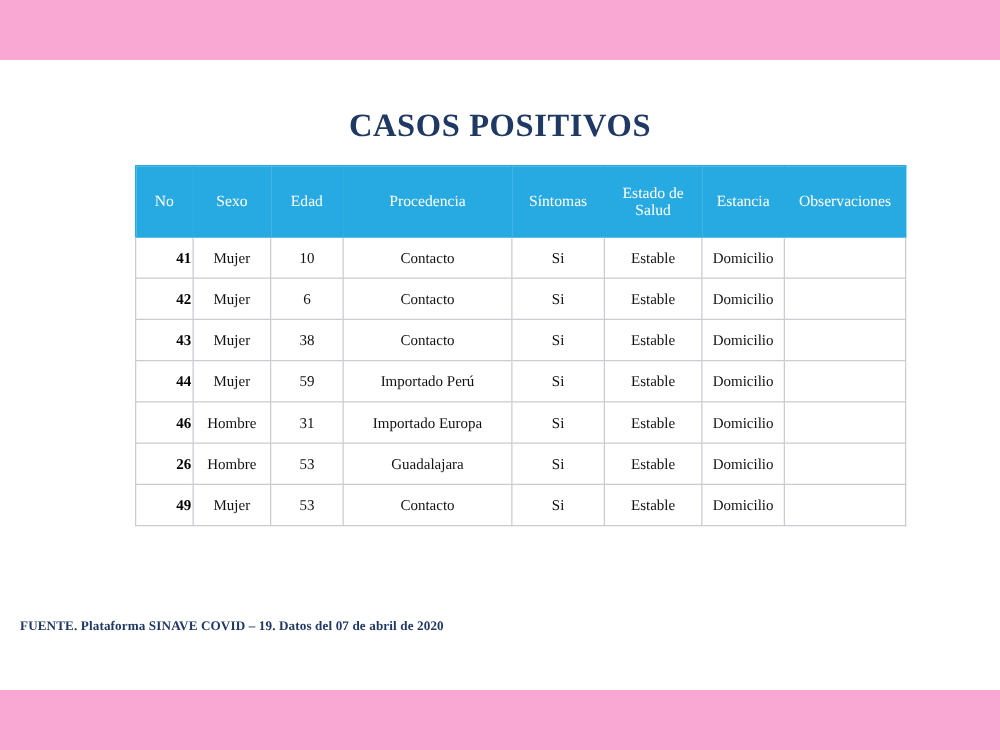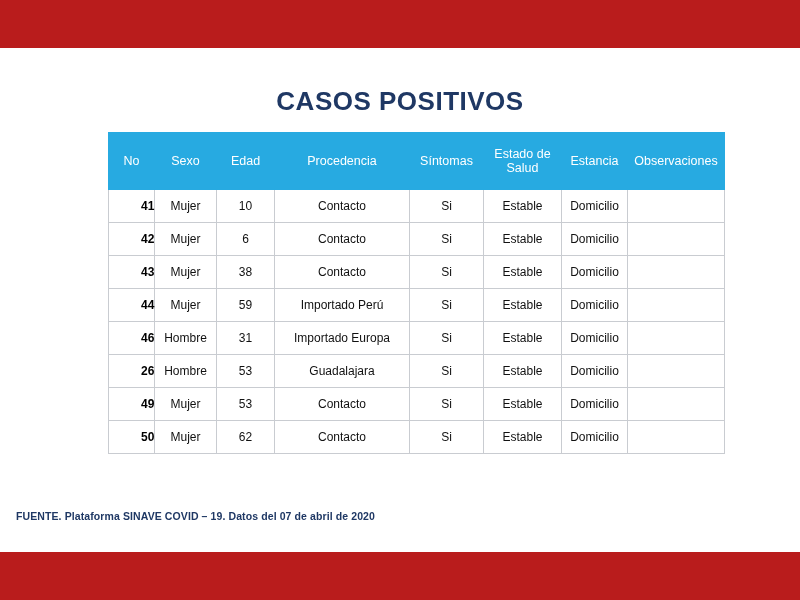--- a/index.html
+++ b/index.html
@@ -10,21 +10,22 @@
   body {
     width: 800px;
     height: 600px;
     font-family: "Liberation Sans", sans-serif;
     overflow: hidden;
   }
   .screen {
     position: relative;
     width: 800px;
     height: 600px;
-    background: #b91c1c;
+    background: #f9a8d4;
+    font-family: Liberation Serif, serif;
   }
   .slide {
     position: absolute;
     left: 0;
     top: 48px;
     width: 800px;
     height: 504px;
     background: #ffffff;
   }
   .slide-title {
@@ -81,21 +82,21 @@
   .col-edad { width: 58px; }
   .col-proc { width: 135px; }
   .col-sint { width: 74px; }
   .col-estado { width: 78px; }
   .col-estancia { width: 66px; }
   .col-obs { width: 97px; }
 
   .source {
     position: absolute;
     left: 16px;
-    top: 462px;
+    top: 448px;
     font-size: 10.5px;
     font-weight: bold;
     color: #1f3864;
     letter-spacing: 0.1px;
   }
 </style>
 </head>
 <body>
 
 <div class="screen">
@@ -191,29 +192,19 @@
           <tr>
             <td class="num">49</td>
             <td>Mujer</td>
             <td>53</td>
             <td>Contacto</td>
             <td>Si</td>
             <td>Estable</td>
             <td>Domicilio</td>
             <td></td>
           </tr>
-          <tr>
-            <td class="num">50</td>
-            <td>Mujer</td>
-            <td>62</td>
-            <td>Contacto</td>
-            <td>Si</td>
-            <td>Estable</td>
-            <td>Domicilio</td>
-            <td></td>
-          </tr>
         </tbody>
       </table>
     </div>
 
     <div class="source">FUENTE. Plataforma SINAVE COVID – 19. Datos del 07 de abril de 2020</div>
   </div>
 </div>
 
 </body></html>

